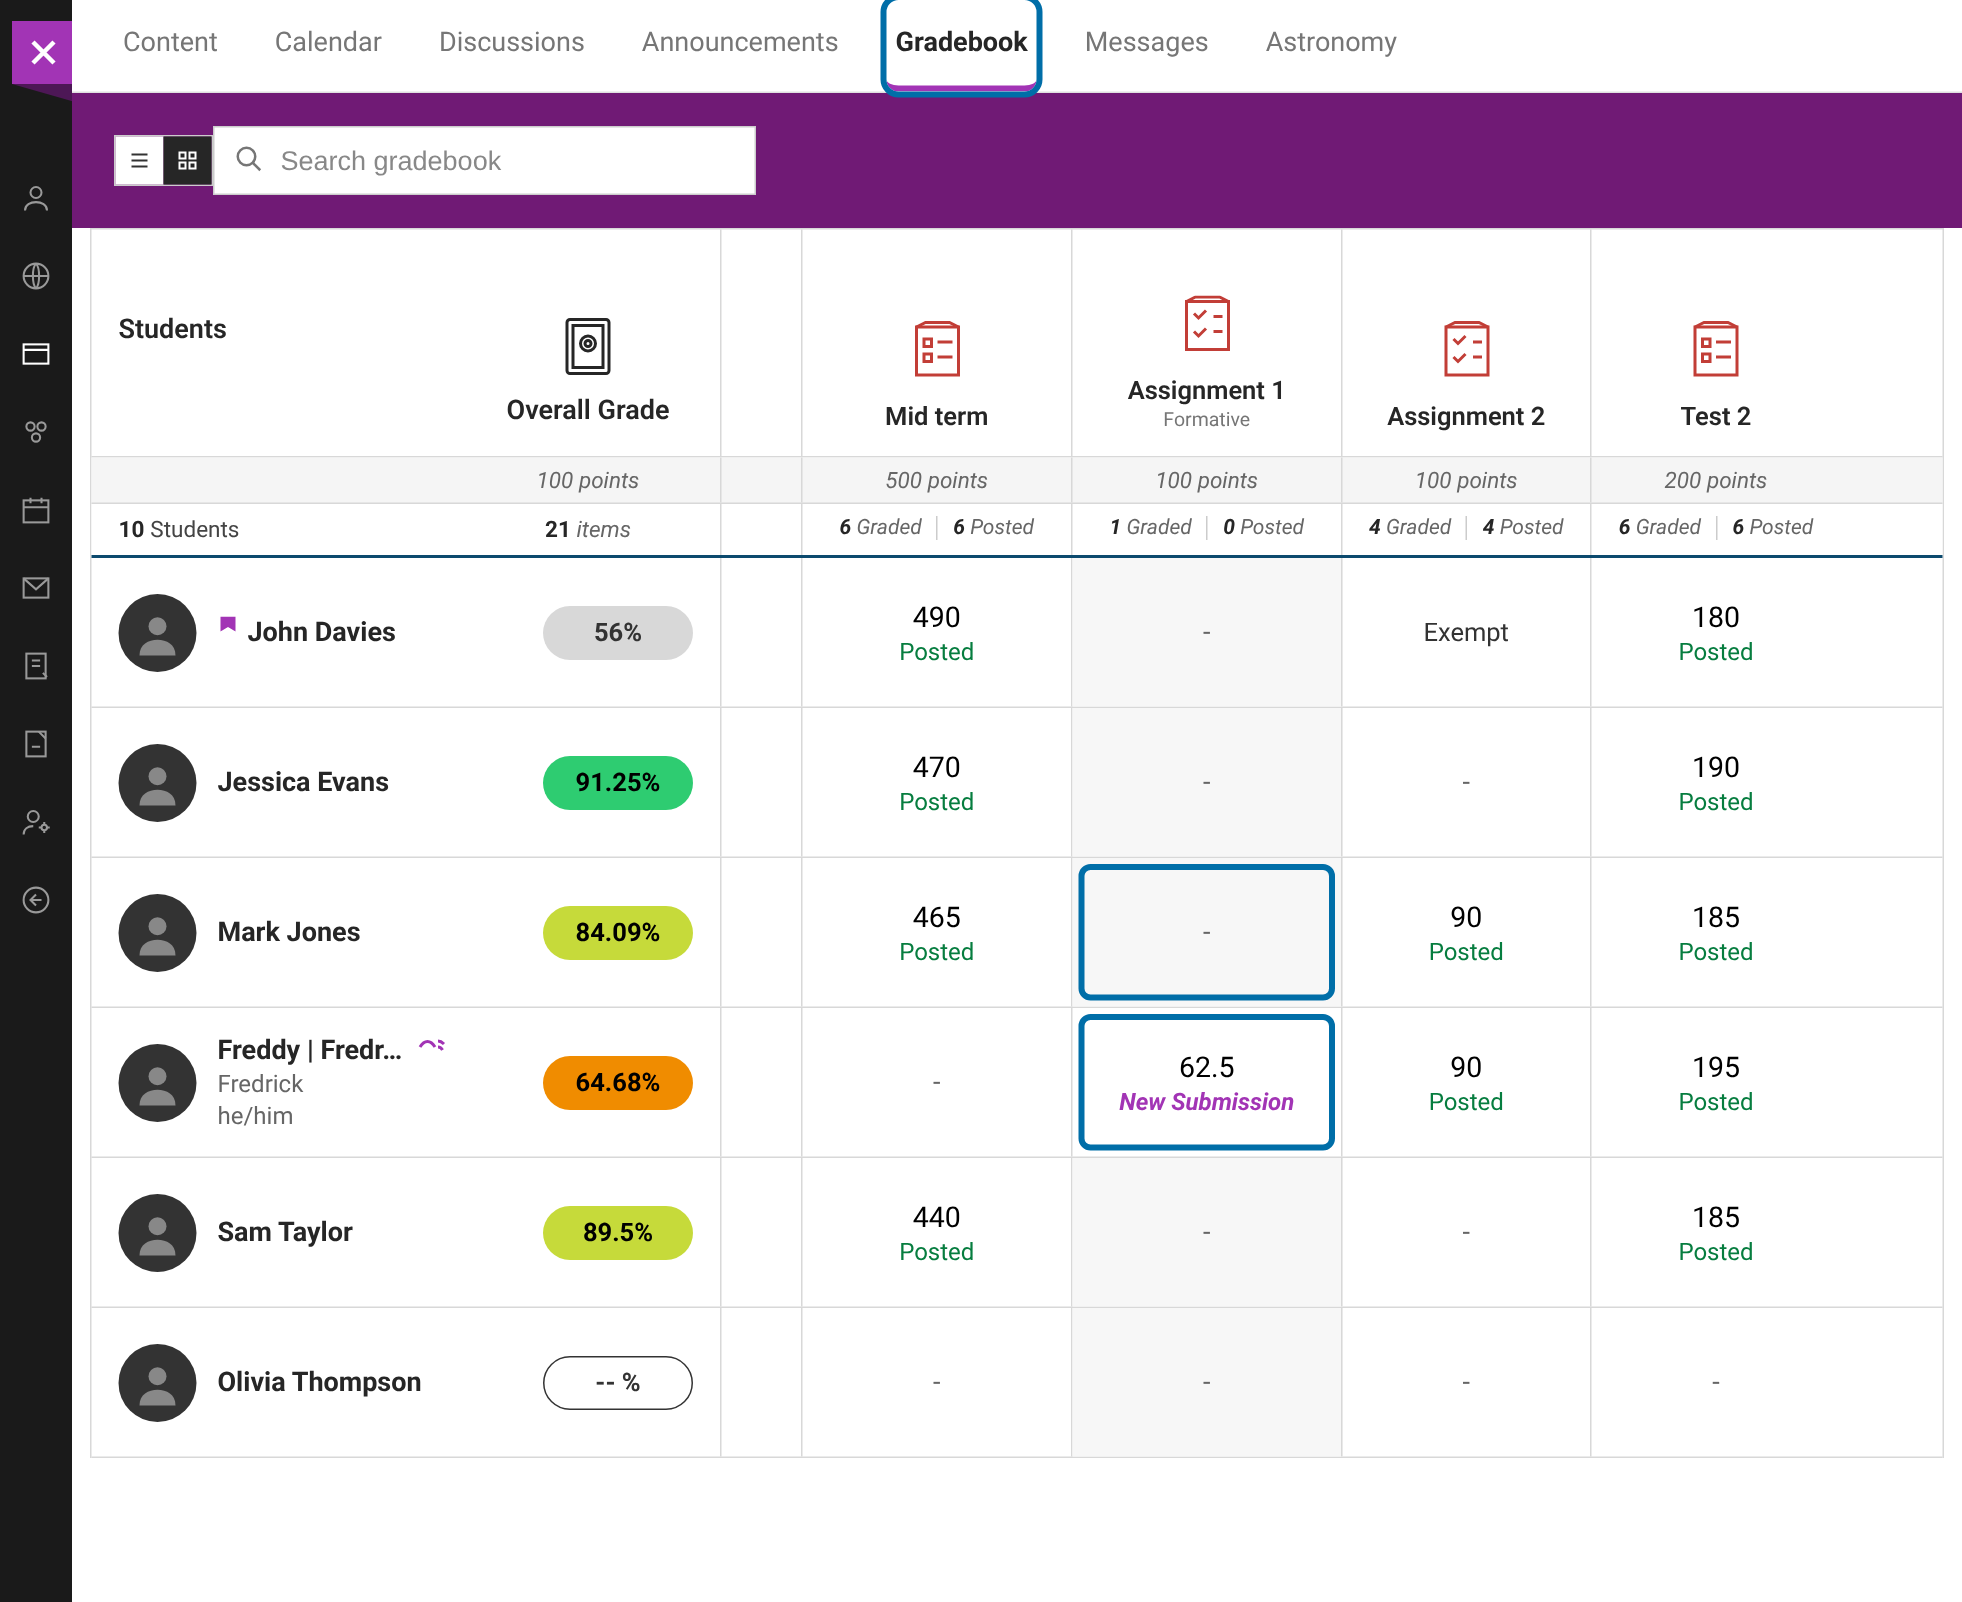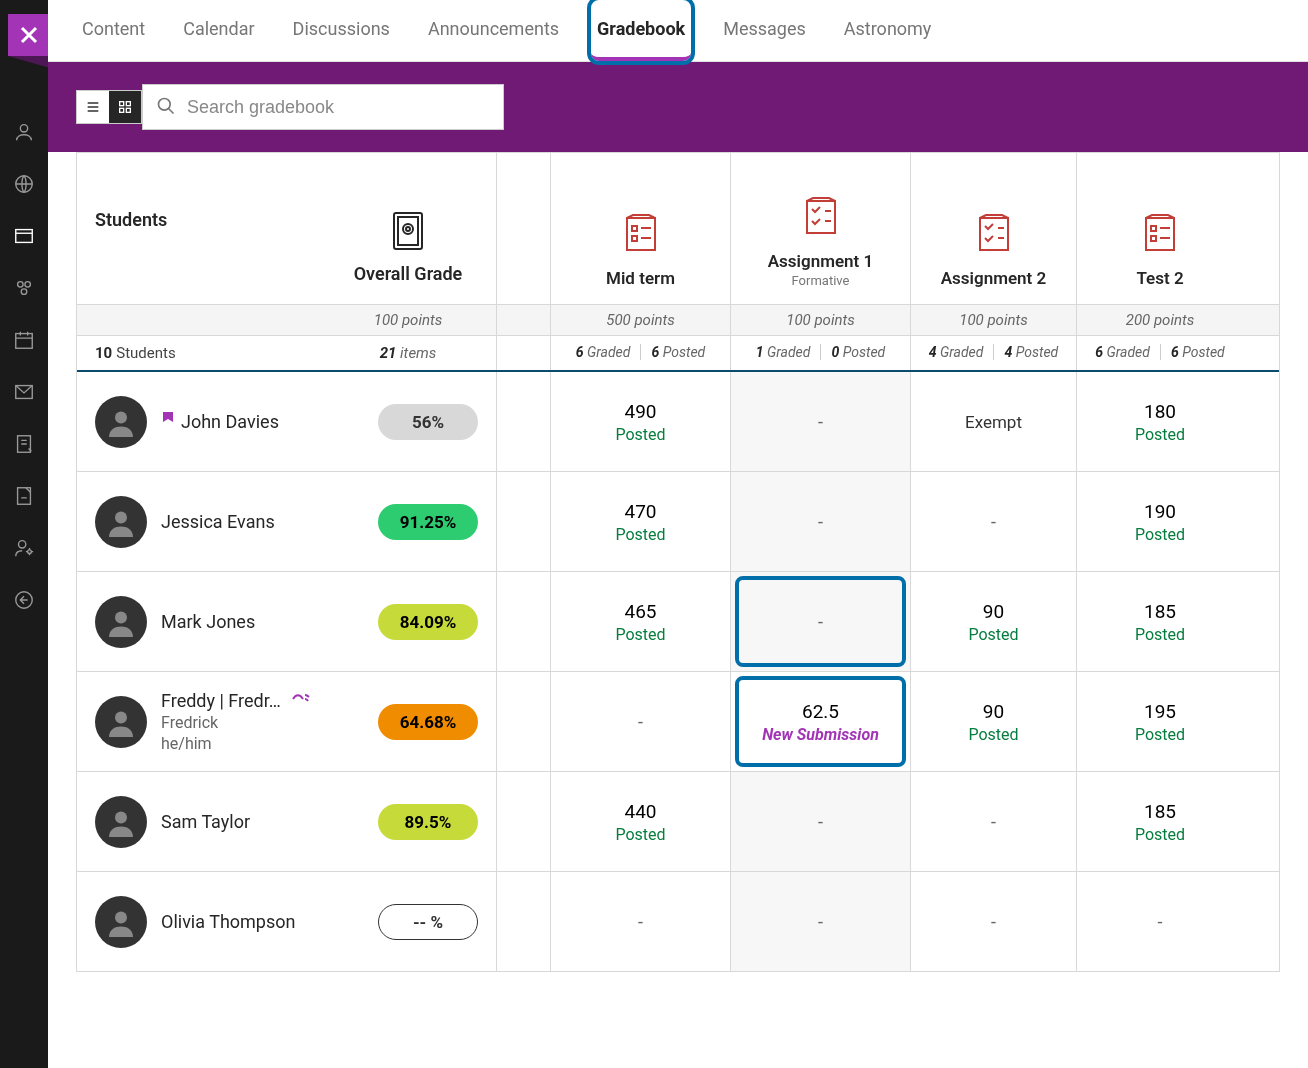--- a/index.html
+++ b/index.html
@@ -18,21 +18,21 @@
 .tab.active { color: #262626; font-weight: 700; border-bottom-color: #a234b5; }
 .tab.highlighted { outline: 4px solid #006ea8; border-radius: 8px; }
 .toolbar { display: flex; align-items: center; gap: 0; padding: 22px 28px; background: #701a75; }
 .view-toggle { display: flex; border: 1px solid #ccc; }
 .view-btn { width: 32px; height: 32px; display: flex; align-items: center; justify-content: center; cursor: pointer; background: #fff; }
 .view-btn.active { background: #262626; color: #fff; }
 .search-wrap { position: relative; }
 .search-input { width: 362px; height: 46px; border: 1px solid #ccc; padding: 0 14px 0 44px; font-size: 18px; color: #333; }
 .search-input::placeholder { color: #888; }
 .search-icon-pos { position: absolute; left: 14px; top: 12px; color: #767676; }
-.grid-wrap { margin: 0 28px; border: 1px solid #d8d8d8; border-bottom: none; }
+.grid-wrap { margin: 0 12px; border: 1px solid #d8d8d8; border-bottom: none; }
 .grid-header-row { display: flex; border-bottom: 1px solid #d8d8d8; }
 .col-students { width: 420px; flex-shrink: 0; padding: 56px 18px 20px 18px; font-size: 18px; font-weight: 600; border-right: 1px solid #d8d8d8; display: flex; }
 .col-students .students-lbl { flex: 1; }
 .col-students .overall-col { text-align: center; width: 140px; }
 .col-students .overall-col .overall-icon { display:flex; justify-content:center; margin-bottom:10px; }
 .col-spacer { width: 54px; flex-shrink: 0; border-right: 1px solid #d8d8d8; }
 .col-assign { width: 180px; flex-shrink: 0; border-right: 1px solid #d8d8d8; text-align: center; padding: 16px 8px; display: flex; flex-direction: column; align-items: center; justify-content: flex-end; }
 .col-assign.wide { width: 166px; }
 .col-assign .assign-icon { margin-bottom: 10px; color: #c23e37; }
 .col-assign .assign-name { font-size: 17px; font-weight: 600; color: #262626; }
@@ -51,21 +51,21 @@
 .meta-row .col-gp { width:180px; border-right:1px solid #d8d8d8; display:flex; justify-content:center; align-items:flex-start; gap:10px; font-size:14px; padding:8px 0; }
 .meta-row .col-gp.wide { width:166px; }
 .meta-row .col-gp .num { font-weight:700; font-style:italic; }
 .meta-row .col-gp .lbl { color:#666; font-style:italic; }
 .meta-row .col-gp .divider { width:1px; height:16px; background:#ccc; }
 .student-row { display:flex; border-bottom:1px solid #d8d8d8; min-height:100px; }
 .student-col { width:420px; flex-shrink:0; border-right:1px solid #d8d8d8; display:flex; align-items:center; padding:14px 18px; gap:14px; }
 .avatar { width:52px; height:52px; border-radius:50%; background:#333; display:flex; align-items:center; justify-content:center; flex-shrink:0; }
 .avatar svg { fill:#888; }
 .student-info { flex:1; min-width:0; }
-.student-name { font-size:18px; font-weight:400; color:#262626; display:flex; align-items:center; gap:6px; }
+.student-name { font-size:18px; font-weight:700; color:#262626; display:flex; align-items:center; gap:6px; }
 .student-name .flag-icon { color:#a234b5; }
 .student-name .accom-icon { color:#a234b5; margin-left:4px; }
 .student-extra { font-size:16px; color:#666; margin-top:2px; }
 .grade-pill { display:inline-flex; align-items:center; justify-content:center; min-width:100px; height:36px; border-radius:18px; font-size:17px; font-weight:700; color:#262626; }
 .pill-grey { background:#d8d8d8; color:#333; }
 .pill-green { background:#2ecc71; color:#000; }
 .pill-lime { background:#c6da3a; color:#000; }
 .pill-orange { background:#f08c00; color:#000; }
 .pill-outline { background:#fff; border:1.5px solid #333; color:#333; }
 .cell-spacer { width:54px; border-right:1px solid #d8d8d8; }
@@ -257,21 +257,21 @@
       <div class="col-pt">500 points</div>
       <div class="col-pt">100 points</div>
       <div class="col-pt wide">100 points</div>
       <div class="col-pt wide" style="border-right:none">200 points</div>
     </div>
 
     <div class="meta-row">
       <div class="col-students-sec">
         <span class="st-count">10</span>
         <span class="st-label">Students</span>
-        <span class="items-part"><span class="num" style="font-weight:700;font-style:italic">21</span> <span style="font-style:italic;color:#666">items</span></span>
+        <span class="items-part"><span class="num" style="font-weight:700;">21</span> <span style="font-style:italic;color:#666">items</span></span>
       </div>
       <div class="col-spacer-sec"></div>
       <div class="col-gp">
           <span><span class="num">6</span> <span class="lbl">Graded</span></span>
           <span class="divider"></span>
           <span><span class="num">6</span> <span class="lbl">Posted</span></span>
         </div>
       <div class="col-gp">
           <span><span class="num">1</span> <span class="lbl">Graded</span></span>
           <span class="divider"></span>

